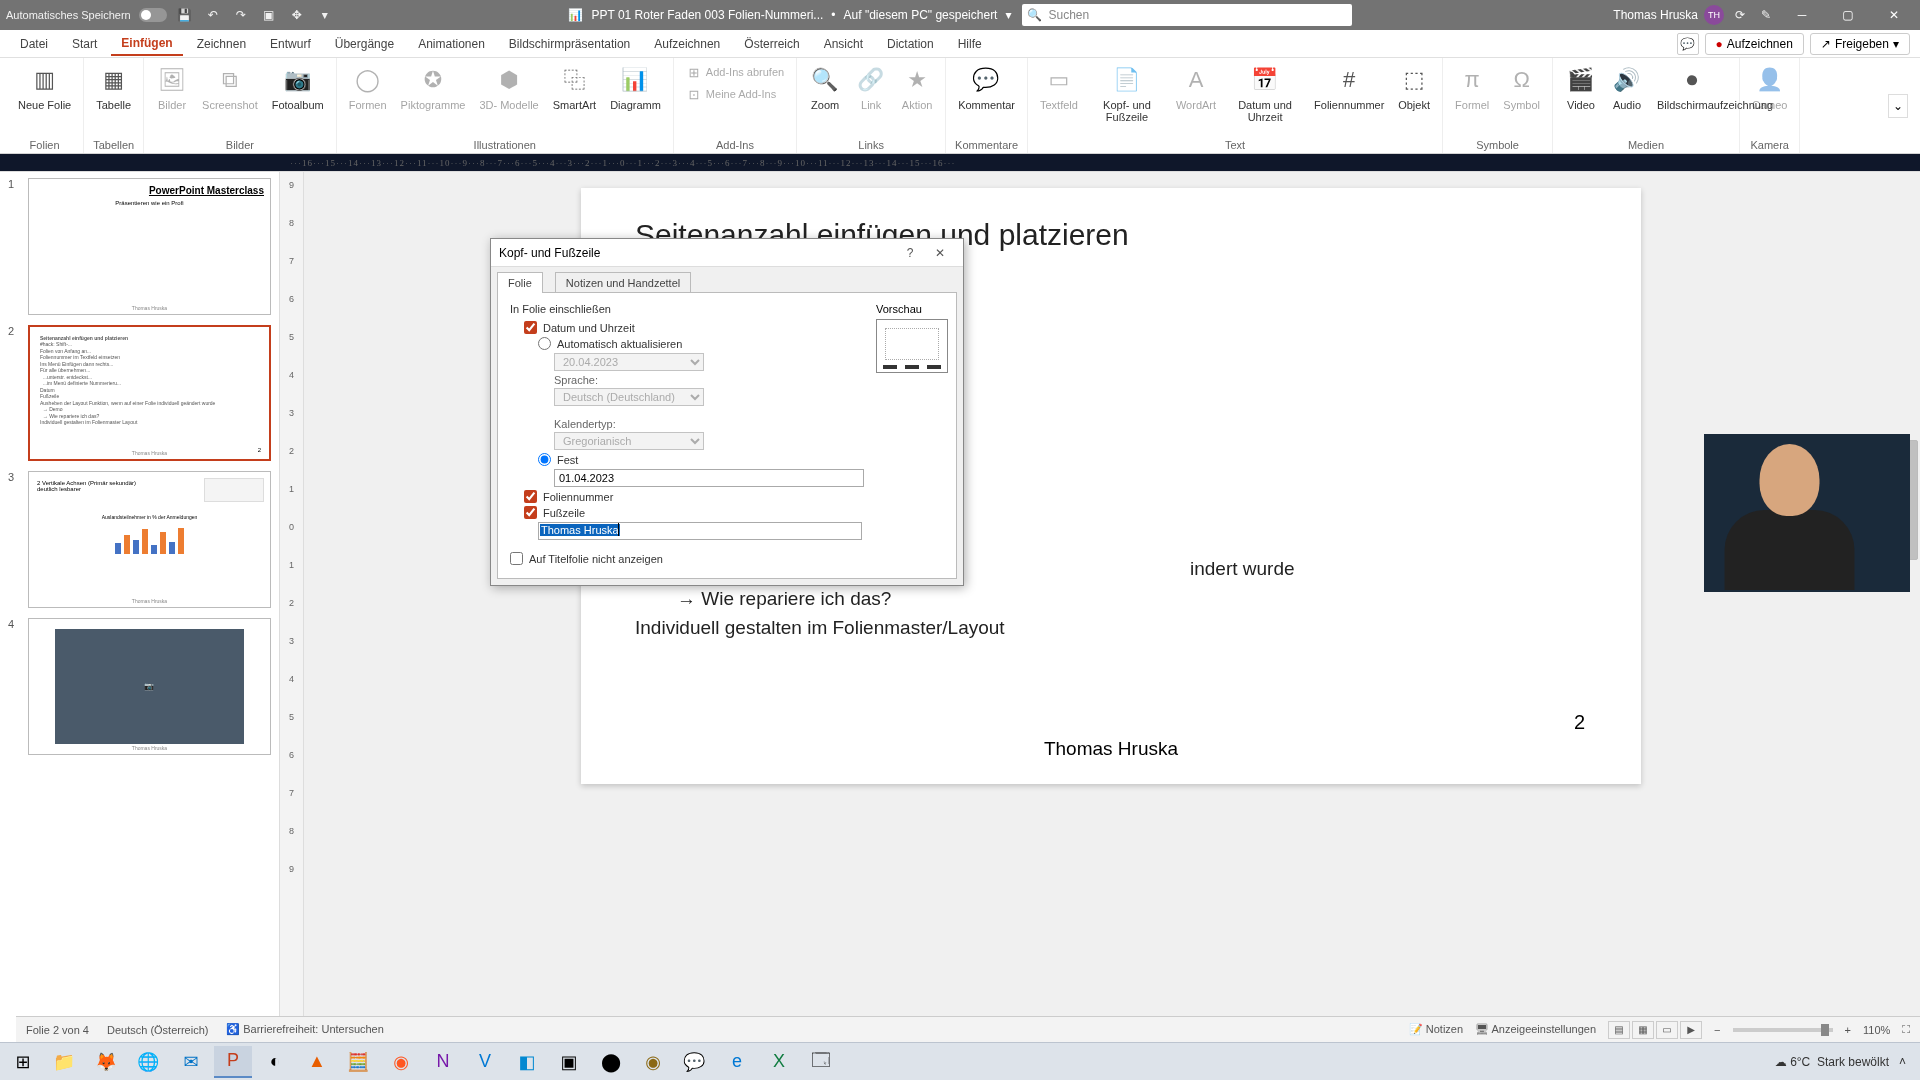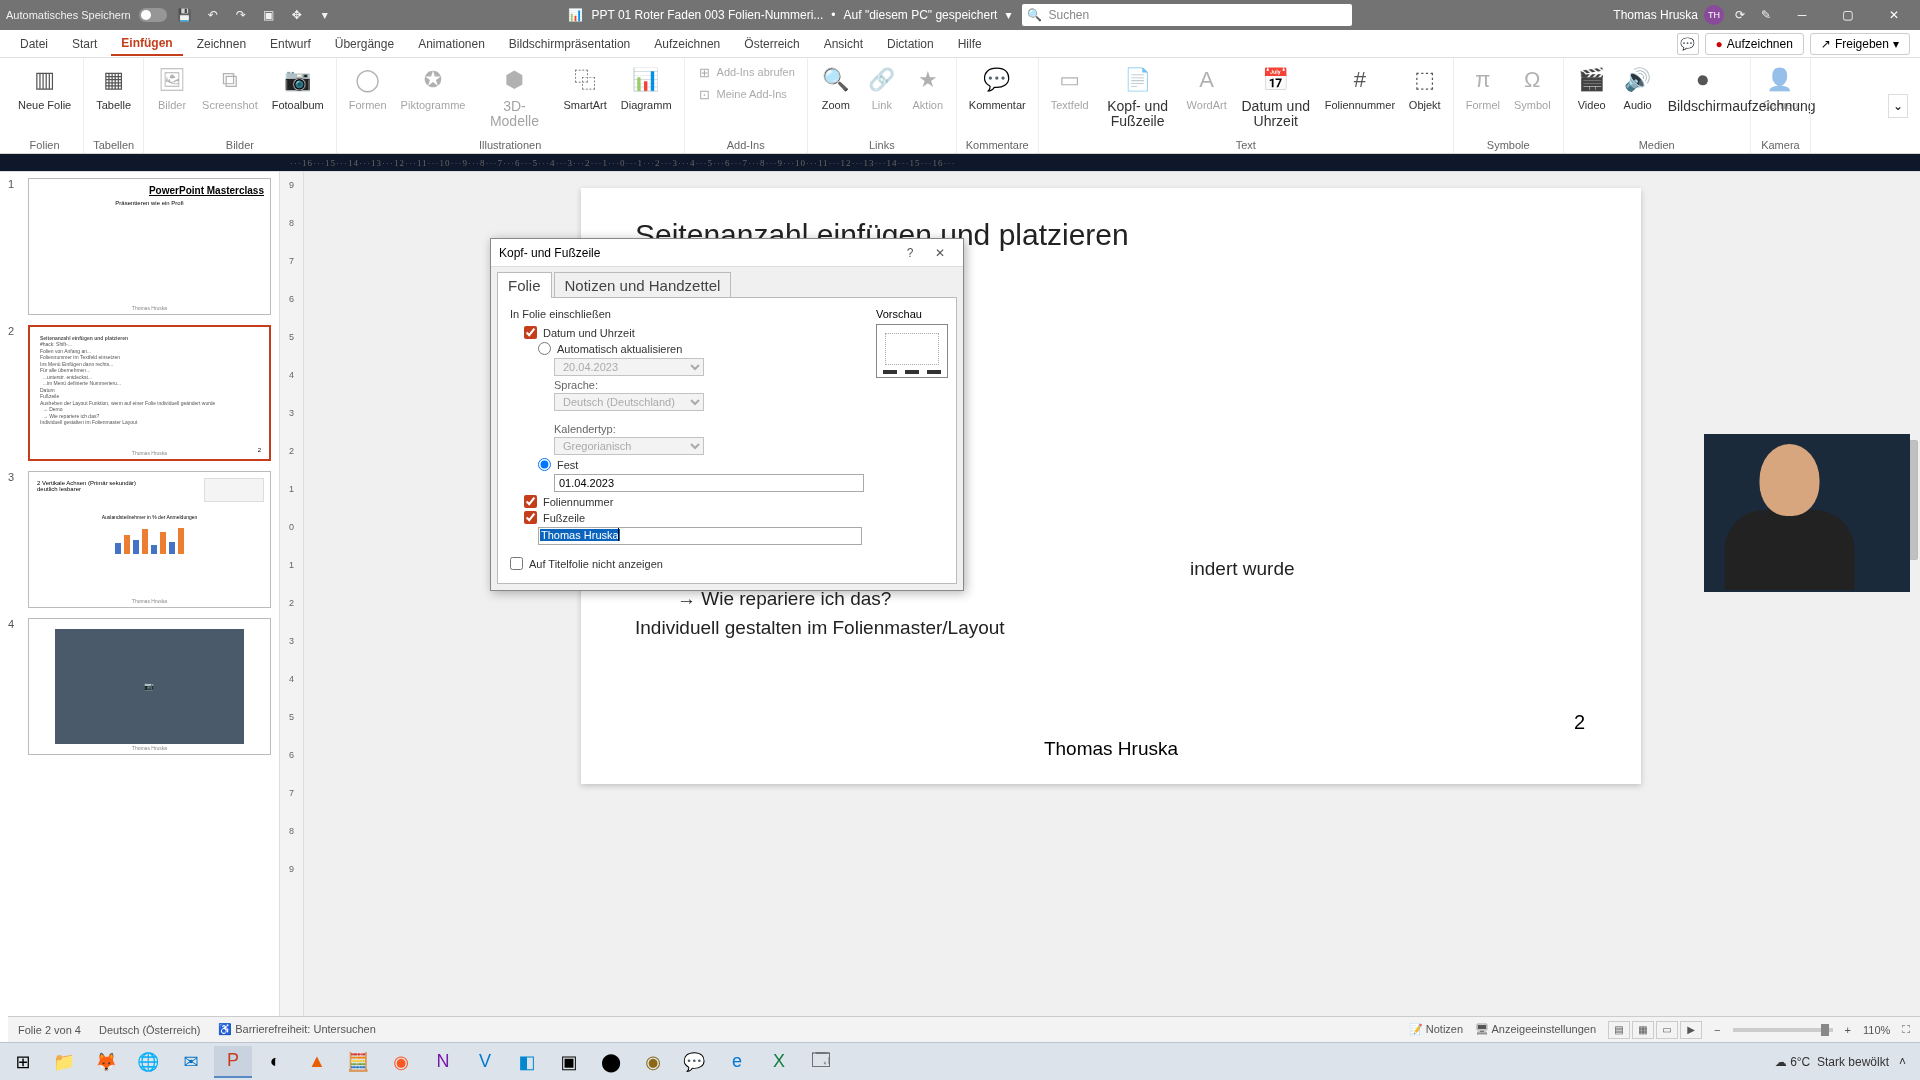--- a/index.html
+++ b/index.html
@@ -30,21 +30,21 @@
 
 
 .ribbon { height: 96px; background:#fff; border-bottom:1px solid #d4d4d4; display:flex; padding:0 6px;}
 .ribbon .group { display:flex; flex-direction:column; justify-content:space-between; padding:4px 8px 2px 8px; border-right:1px solid #eee; }
 .ribbon .group-label { color:#666; font-size:11px; text-align:center; padding-top:2px;}
 .ribbon .controls { display:flex; gap:6px; align-items:flex-start; }
 .ribbon .btn { display:flex; flex-direction:column; align-items:center; gap:3px; padding:2px 4px; min-width:40px; }
 .ribbon .btn.disabled { opacity:.45; }
 .ribbon .btn .ico { width:32px; height:32px; display:flex; align-items:center; justify-content:center; font-size:22px; color:#555;}
 .ribbon .btn .lbl { font-size:11px; color:#333; text-align:center; line-height:1.1; max-width:70px;}
-.ribbon .btn .lbl.small { font-size:14px;}
+.ribbon .btn .lbl.small { font-size:11px;}
 .ribbon .mini-row { display:flex; flex-direction:column; gap:2px;}
 .ribbon .mini { display:flex; align-items:center; gap:4px; font-size:11px; color:#555; padding:2px 4px;}
 .ribbon .mini .ico { width:16px; height:16px; display:flex; align-items:center; justify-content:center; font-size:13px;}
 
 
 .ruler-row { height:18px; background:#0f172a; border-bottom:1px solid #ddd; display:flex; align-items:center; padding-left:290px;}
 .ruler { font-family:"Segoe UI"; font-size:9px; color:#666; letter-spacing:1px; display:flex; gap:2px; align-items:center; }
 
 
 .workspace { position:absolute; top:172px; bottom:26px; left:0; right:0; display:flex; background:#f0f0f0;}
@@ -70,21 +70,21 @@
 .slide .body .arrow-row { padding-left:42px; }
 .slide .body .arrow-row::before { content:"→  "; }
 .slide .footer-text { position:absolute; bottom:24px; left:0; right:0; text-align:center; font-size:19px;}
 .slide .page-num { position:absolute; bottom:50px; right:56px; font-size:20px;}
 
 
 .dialog { position:absolute; left:490px; top:238px; width:474px; background:#f0f0f0; border:1px solid #888; box-shadow:2px 2px 10px rgba(0,0,0,.3); z-index:50;}
 .dlg-title { height:28px; display:flex; align-items:center; padding:0 8px; font-size:12px; background:#fff; border-bottom:1px solid #ddd;}
 .dlg-title .spacer{flex:1;}
 .dlg-title .dlg-btn { width:30px; height:26px; display:flex; align-items:center; justify-content:center; color:#555;}
-.dlg-tabs { display:flex; background:#f0f0f0; padding:4px 6px 0 6px; gap:2px; font-size:15px;}
+.dlg-tabs { display:flex; background:#f0f0f0; padding:4px 6px 0 6px; gap:12px; font-size:11px;}
 .dlg-tabs .dtab { padding:4px 10px; border:1px solid #bbb; border-bottom:none; background:#f0f0f0; color:#444; position:relative; top:1px;}
 .dlg-tabs .dtab.active { background:#fff; z-index:2;}
 .dlg-body { background:#fff; margin:0 6px 6px 6px; padding:10px 12px; border:1px solid #bbb; position:relative; display:flex; gap:12px;}
 .dlg-left { flex:1;}
 .dlg-left .section-label{ font-size:11px; margin-bottom:6px; color:#333;}
 .dlg-left .row { display:flex; align-items:center; gap:6px; font-size:11px; color:#333; margin:3px 0;}
 .dlg-left .row input[type=checkbox]{ accent-color:#c43e1c;}
 .dlg-left .row input[type=radio]{ }
 .dlg-left .indent-a { padding-left:14px;}
 .dlg-left .indent-b { padding-left:28px;}
@@ -97,21 +97,21 @@
 .dlg-right { width:80px; font-size:11px;}
 .preview-box { width:72px; height:54px; border:1px solid #888; margin-top:4px; position:relative; background:#fff;}
 .preview-box .pb-body { position:absolute; left:8px; right:8px; top:8px; bottom:12px; border:1px dotted #aaa;}
 .preview-box .pb-ft { position:absolute; bottom:3px; left:6px; right:6px; height:4px; display:flex; justify-content:space-between;}
 .preview-box .pb-ft span{ width:14px; height:4px; background:#333;}
 .dlg-buttons { display:flex; justify-content:flex-end; gap:8px; padding:6px 10px 8px 10px;}
 .dlg-buttons button { font-size:11px; padding:2px 14px; border:1px solid #888; background:#e8e8e8;}
 .dlg-buttons button.primary { border:1.5px solid #0854a0;}
 
 
-.statusbar { position:absolute; bottom:0; left:8px; right:0; height:26px; background:#f3f3f3; border-top:1px solid #ccc; display:flex; align-items:center; padding:0 10px; font-size:11px; color:#555; gap:18px;}
+.statusbar { position:absolute; bottom:0; left:16px; right:0; height:26px; background:#f3f3f3; border-top:1px solid #ccc; display:flex; align-items:center; padding:0 10px; font-size:11px; color:#555; gap:18px;}
 .statusbar .right { margin-left:auto; display:flex; align-items:center; gap:12px;}
 .statusbar .viewbtns { display:flex; gap:2px;}
 .statusbar .viewbtns span { width:22px; height:18px; border:1px solid #ccc; display:flex; align-items:center; justify-content:center; font-size:10px;}
 .statusbar .zoom-slider{ width:100px; height:4px; background:#ccc; position:relative;}
 .statusbar .zoom-slider::after { content:''; width:8px; height:12px; background:#888; position:absolute; left:88%; top:-4px;}
 .taskbar-real { position:fixed; bottom:0; left:0; right:0; height:38px; background:#dde3ea; display:flex; align-items:center; padding:0 4px; gap:4px; border-top:1px solid #bcc4cf;}
 .taskbar-real .tb-item { width:38px; height:32px; display:flex; align-items:center; justify-content:center; font-size:18px;}
 .taskbar-real .tb-item.active { background:#c9d3e0; border-bottom:2px solid #5a8ac6;}
 .taskbar-real .sys { margin-left:auto; display:flex; align-items:center; gap:10px; font-size:12px; color:#333; padding-right:10px;}
 

